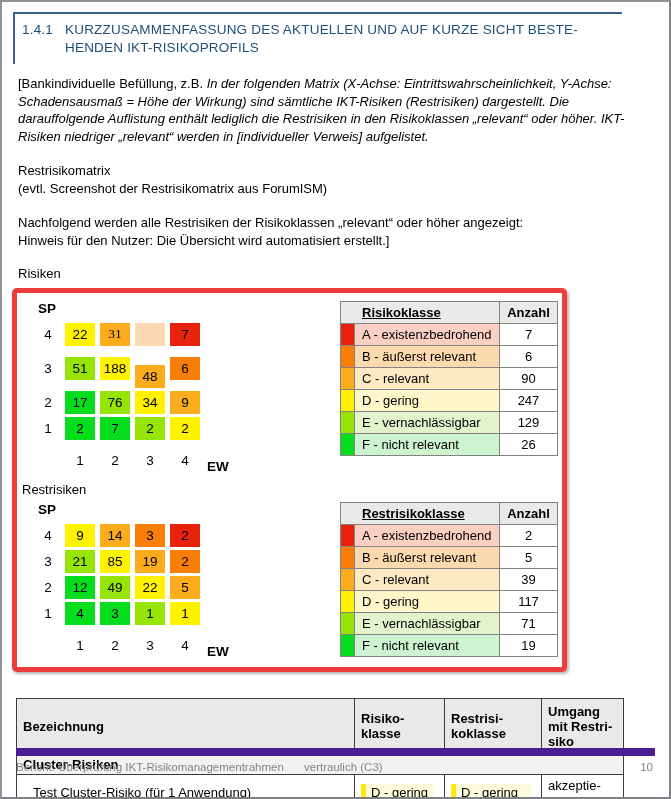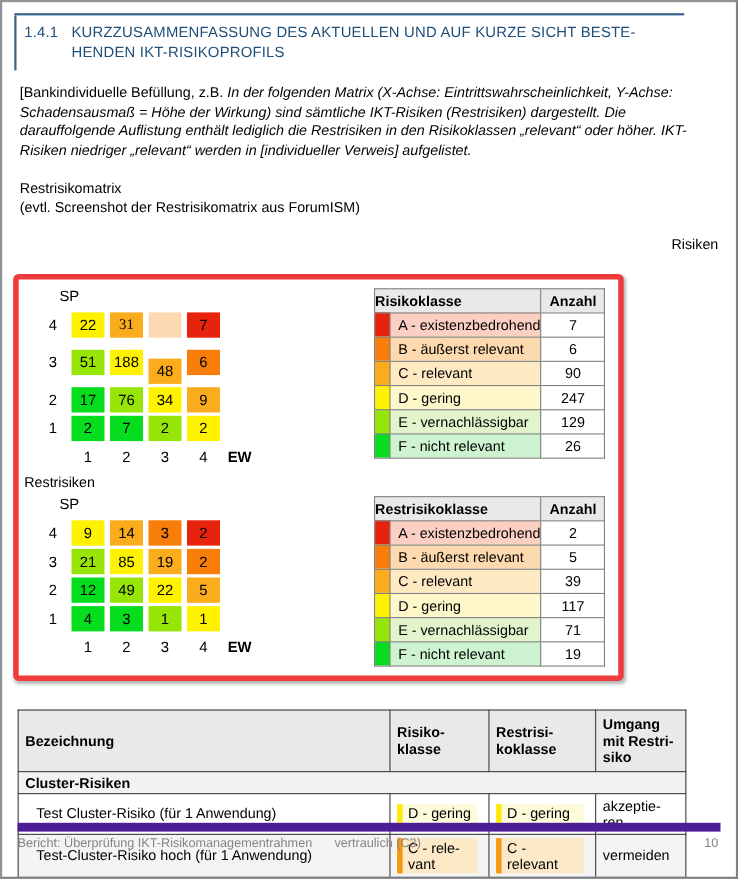--- a/index.html
+++ b/index.html
@@ -15,41 +15,41 @@
     margin:10px 47px 0 11px;border-top:2px solid #39618e;position:relative;
     padding:7px 0 6px 0;display:flex;color:#1f4e79;
     font-size:13.5px;line-height:17.5px;letter-spacing:.2px;
   }
   .heading-block::before{content:"";position:absolute;left:0;top:0;width:2px;height:50px;background:#39618e;}
   .heading-number{width:52px;flex:none;padding-left:9px;box-sizing:border-box;}
   
   .bodytext{margin:0 16px;font-size:13px;line-height:17.5px;}
   .p-intro{margin:13px 0 0 0;width:612px;}
   .p-note{margin:17px 0 0 0;}
-  .matrix-caption{margin:16px 0 18px 0;font-size:13px;text-align:right;}
+  .matrix-caption{margin:16px 0 5px 0;font-size:13px;}
   
   .red-box{
     margin:0 0 0 10px;width:538px;border:5px solid #ee3b3b;border-radius:5px;
     padding:6px 4px 8px 3px;box-shadow:1.5px 2px 3px rgba(120,120,120,.55);
     background:#fff;
   }
   .matrix-row{display:flex;align-items:flex-start;}
   .matrix-block{width:320px;flex:none;padding:2px 0 0 16px;box-sizing:border-box;}
-  .axis-y{font-weight:normal;font-size:13.5px;margin:0 0 7px 18px;}
+  .axis-y{font-weight:bold;font-size:13.5px;margin:0 0 7px 2px;}
   .mgrid{display:grid;grid-template-columns:24px 30px 30px 30px 30px 36px;column-gap:5px;row-gap:3px;align-items:center;}
   .mlabel{text-align:center;font-size:13.5px;}
   .mcell{height:23px;display:flex;align-items:center;justify-content:center;font-size:13.5px;}
   .mcollabel{text-align:center;font-size:13.5px;padding-top:4px;}
-  .axis-x{font-weight:bold;font-size:13.5px;padding-top:4px;padding-left:2px;}
+  .axis-x{font-weight:bold;font-size:13.5px;padding-top:4px;padding-left:2px;margin-top:12px;}
   .inner-label{margin:8px 0 3px 2px;font-size:13px;}
   
   .legend{border-collapse:collapse;margin-top:2px;font-size:13px;}
   .legend td{border:1px solid #828282;height:21px;padding:0;}
   .legend .lg-head td{background:#e9e9e9;font-weight:bold;}
-  .legend .lg-classhead{width:148px;}
+  .legend .lg-classhead{padding-left:21px;width:148px;text-decoration:underline;}
   .legend .lg-count{width:57px;text-align:center;}
   .legend .lg-swatch{width:13px;}
   .legend .lg-name{padding-left:7px;}
   
   .assess{border-collapse:collapse;margin:26px 0 0 14px;font-size:13px;}
   .assess td{border:1px solid #3d3d3d;vertical-align:middle;padding:3px 6px;box-sizing:border-box;}
   .assess .a-head td{background:#e9e9e9;font-weight:bold;line-height:15px;padding:5px 6px;}
   .assess .a-section td{background:#f2f2f2;font-weight:bold;padding:2px 6px;}
   .assess .a-row2 td{background:#f4f4f4;}
   .col-name{width:338px;}
@@ -76,20 +76,22 @@
   <div class="heading-block">
     <span class="heading-number">1.4.1</span>
     <span class="prelines">KURZZUSAMMENFASSUNG DES AKTUELLEN UND AUF KURZE SICHT BESTE-
 HENDEN IKT-RISIKOPROFILS</span>
   </div>
 
   <div class="bodytext">
     <p class="p-intro"><span>[Bankindividuelle Befüllung, z.B. </span><i>In der folgenden Matrix (X-Achse: Eintrittswahrscheinlichkeit, Y-Achse: Schadensausmaß = Höhe der Wirkung) sind sämtliche IKT-Risiken (Restrisiken) dargestellt. Die darauffolgende Auflistung enthält lediglich die Restrisiken in den Risikoklassen „relevant“ oder höher. IKT-Risiken niedriger „relevant“ werden in [individueller Verweis] aufgelistet.</i></p>
     <p class="p-note prelines">Restrisikomatrix
 (evtl. Screenshot der Restrisikomatrix aus ForumISM)</p>
+    <p class="p-note prelines">Nachfolgend werden alle Restrisiken der Risikoklassen „relevant“ oder höher angezeigt:
+Hinweis für den Nutzer: Die Übersicht wird automatisiert erstellt.]</p>
     <p class="matrix-caption">Risiken</p>
   </div>
 
   <div class="red-box">
 
     <div class="matrix-row">
       <div class="matrix-block">
         <div class="axis-y">SP</div>
         <div class="mgrid">
           <div class="mlabel">4</div>

